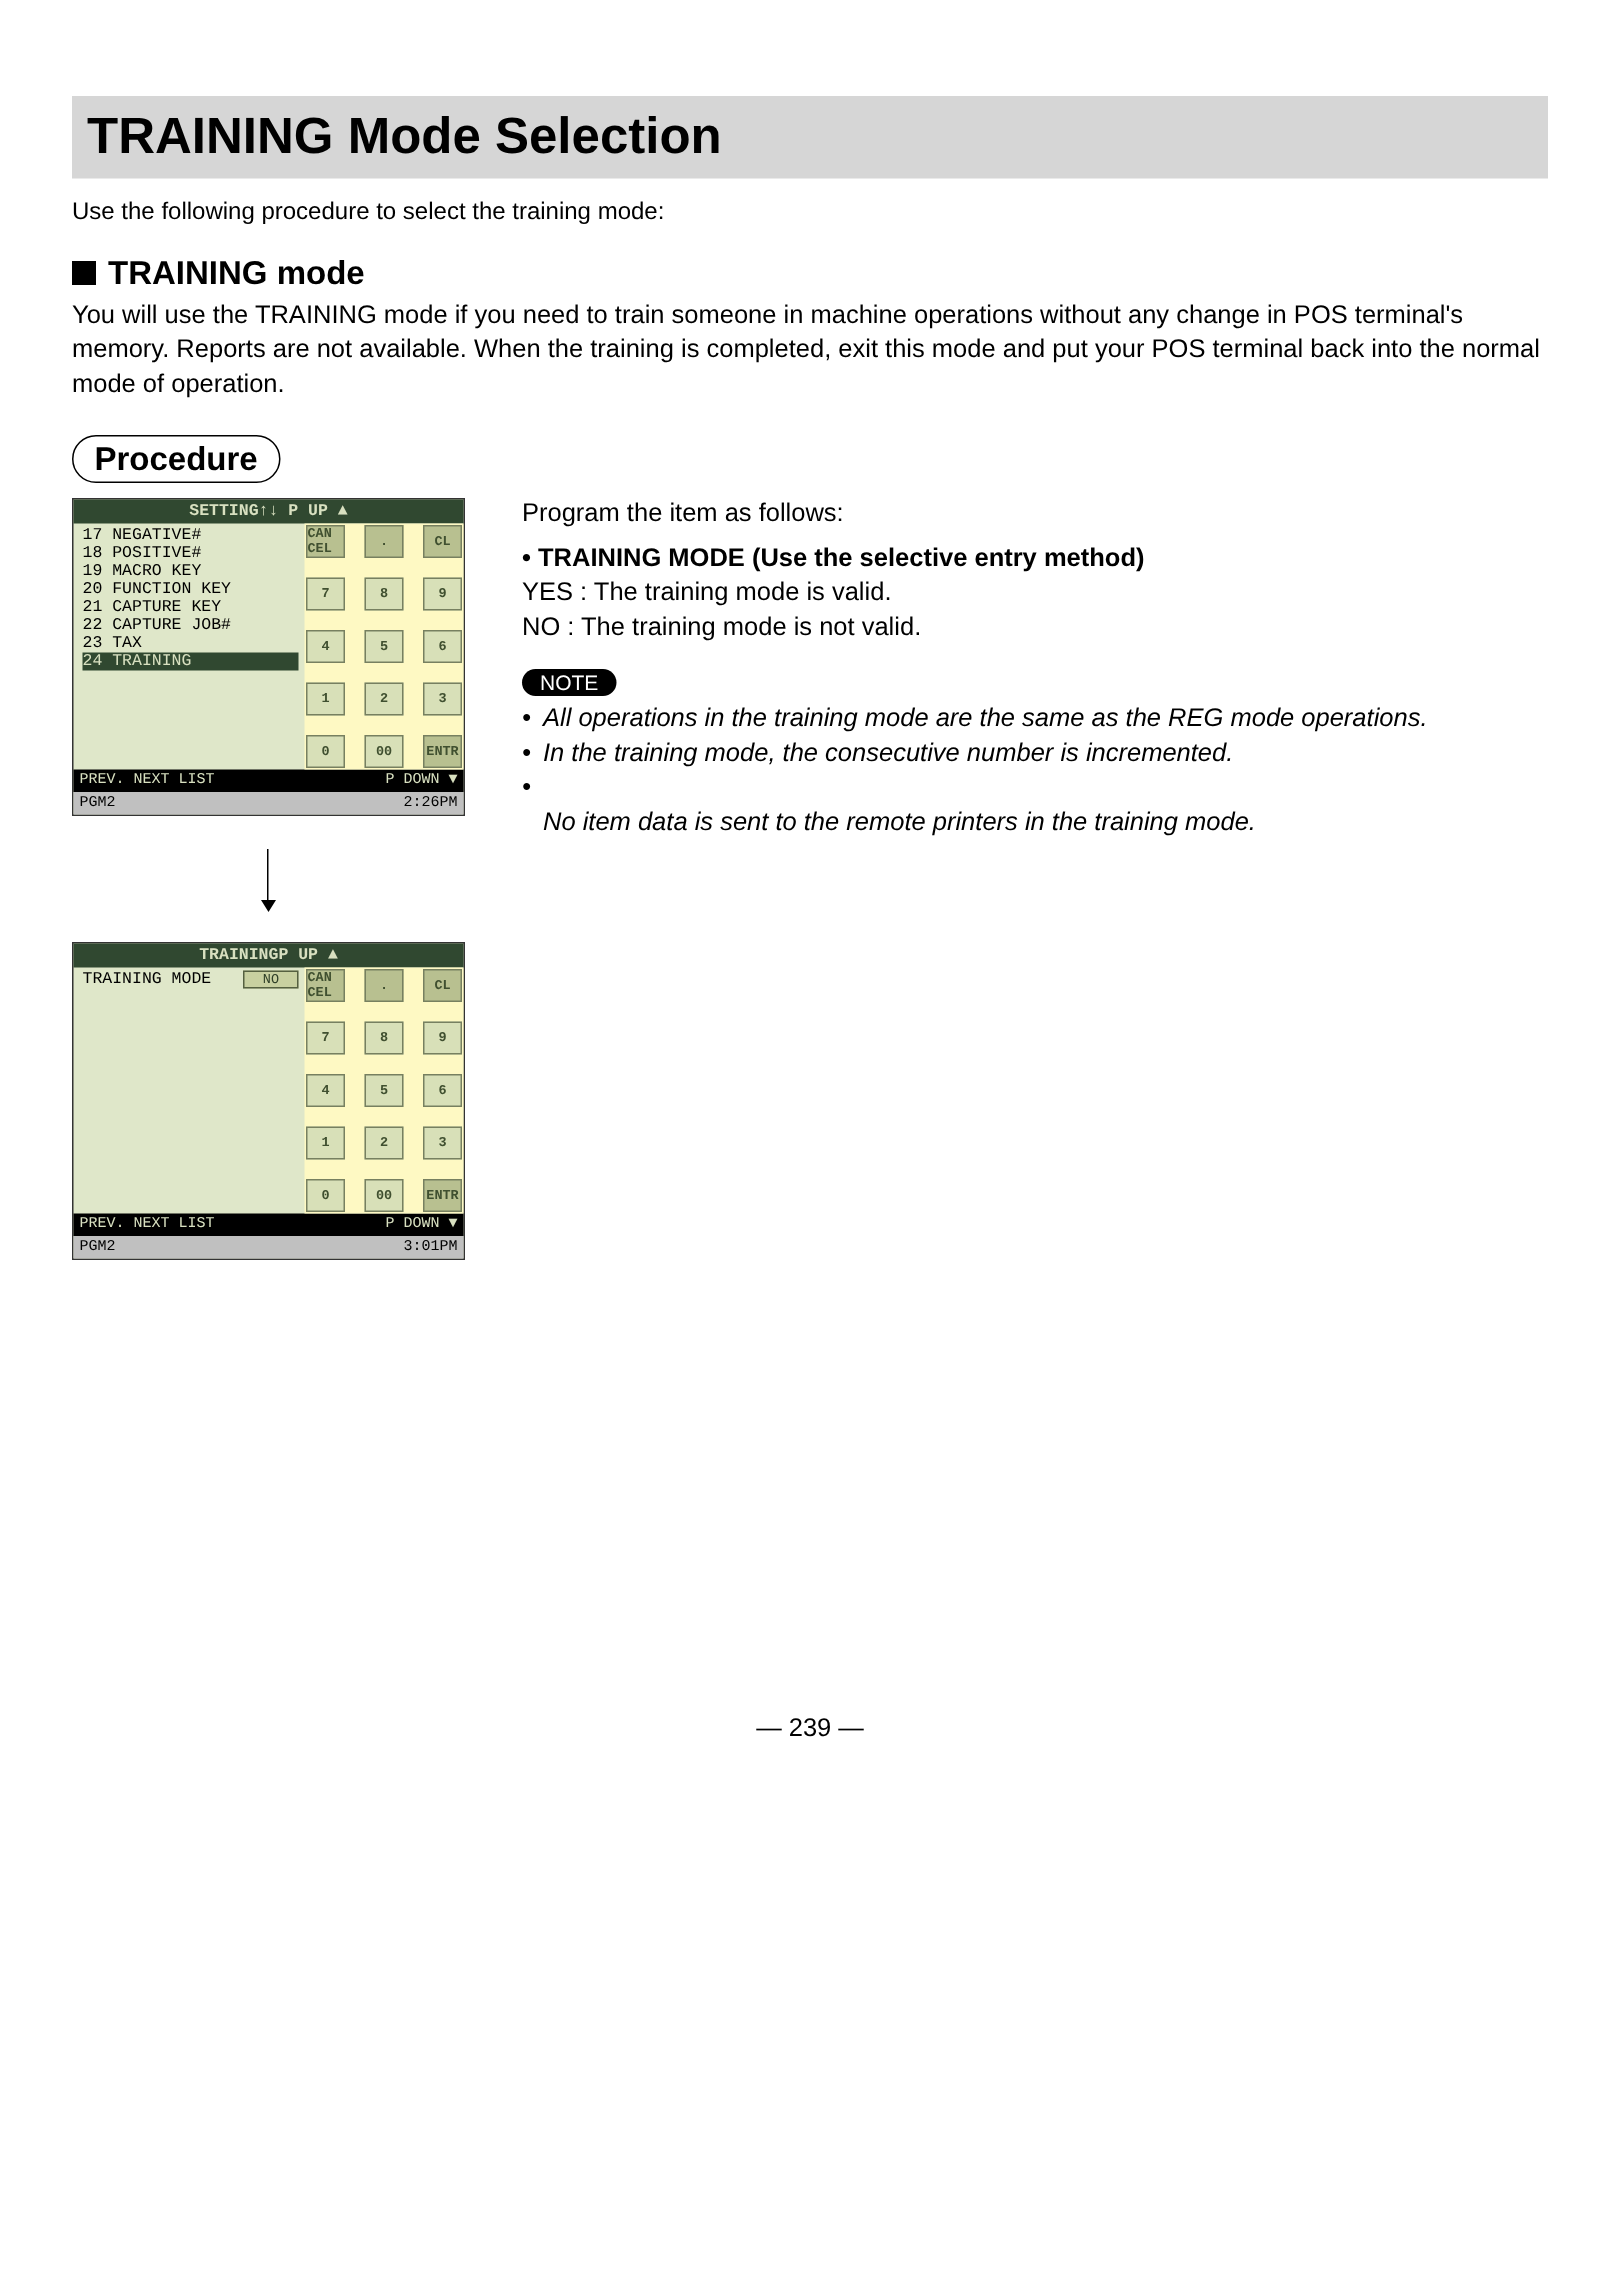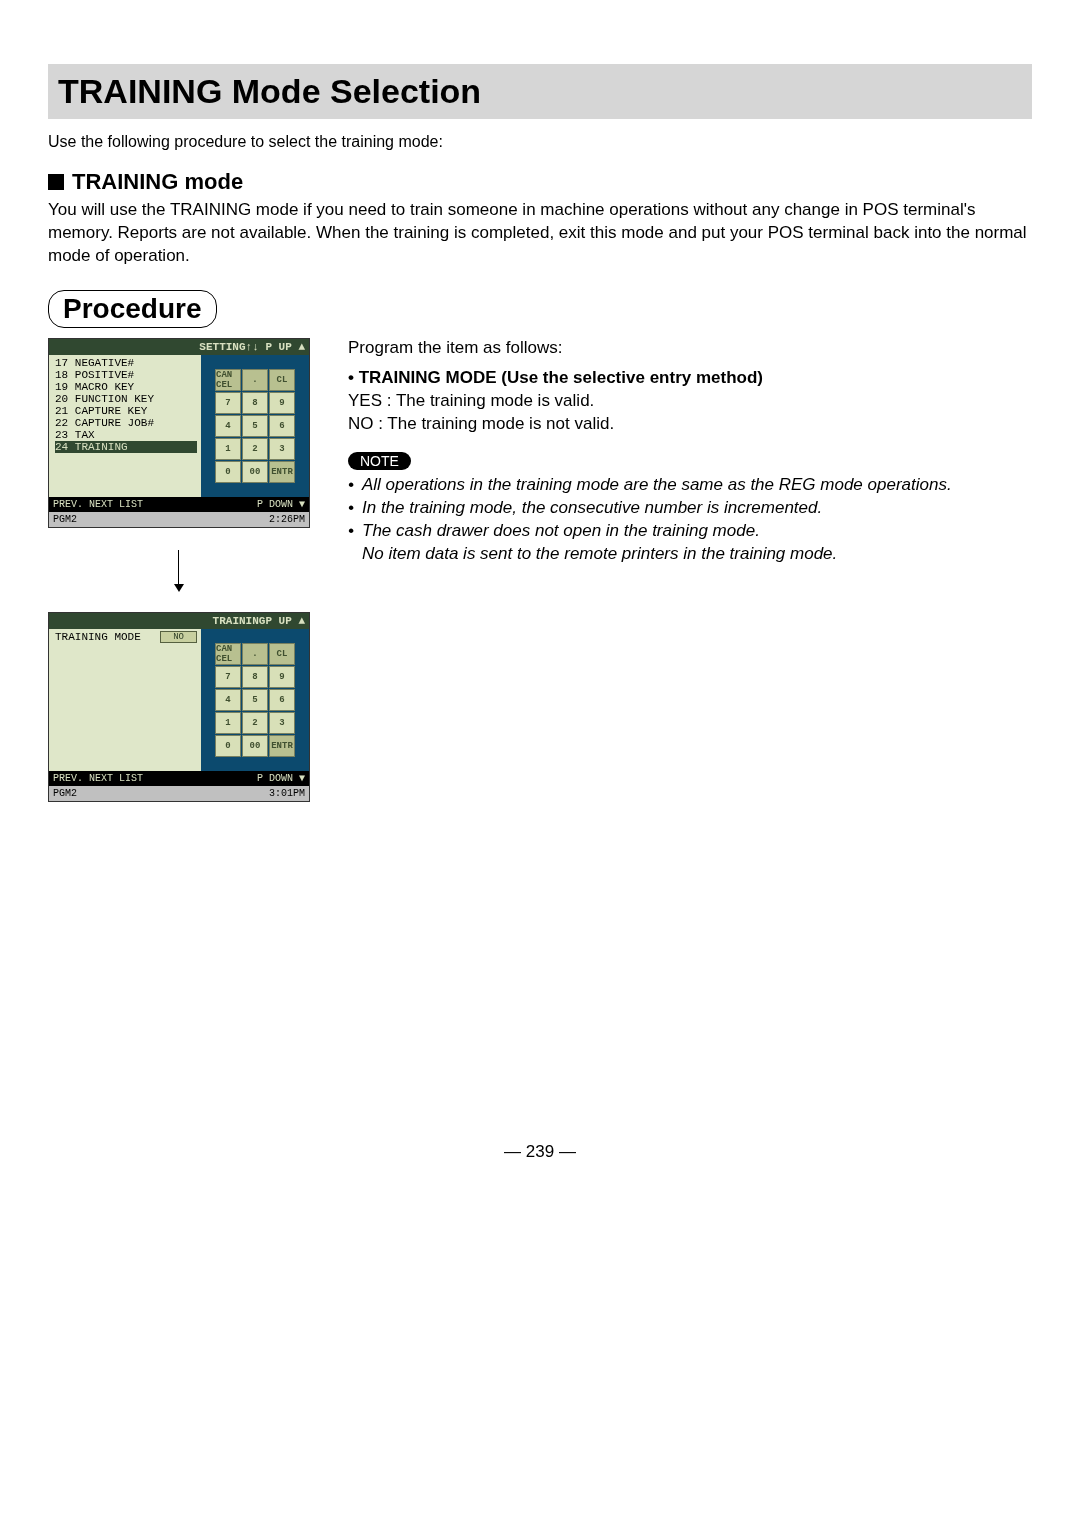--- a/index.html
+++ b/index.html
@@ -4,31 +4,31 @@
 <style>
   html,body{margin:0;padding:0;background:#fff;font-family:Arial,Helvetica,sans-serif;color:#000}
   .page{width:1080px;height:1190px;position:relative;box-sizing:border-box;padding:64px 48px 0 48px}
   .title-bar{background:#d6d6d6;padding:8px 10px;margin-bottom:14px}
   .title-bar h1{margin:0;font-size:34px;font-weight:bold;font-family:Arial,Helvetica,sans-serif}
   .intro{font-size:16px;margin:8px 0 18px 0}
   .sec-head{display:flex;align-items:center;gap:8px;margin:12px 0 4px 0}
   .blk{width:16px;height:16px;background:#000;display:inline-block}
   .sec-head h2{margin:0;font-size:22px;font-weight:bold}
   .para{font-size:17px;line-height:1.35;margin:0 0 16px 0}
-  .proc-pill{display:inline-block;border:1px solid #000;border-radius:16px;padding:2px 14px;font-size:28px;font-weight:bold;margin:6px 0 10px 0}
+  .proc-pill{display:inline-block;border:1px solid #000;border-radius:16px;padding:2px 14px;font-size:22px;font-weight:bold;margin:6px 0 10px 0}
   .cols{display:flex;align-items:flex-start;gap:40px}
   .left-col{width:260px;flex:0 0 260px}
   .right-col{flex:1}
   .screen{width:260px;border:1px solid #333;background:#dfe7c9;font-family:"Courier New",monospace;font-size:11px;position:relative}
-  .screen .hdr{background:#304830;color:#d8e0c0;display:flex;justify-content:flex-end;padding:2px 4px;font-weight:bold}
+  .screen .hdr{background:#304830;color:#d8e0c0;display:flex;justify-content:center;padding:2px 4px;font-weight:bold}
   .screen .body{display:flex}
   .screen .list{flex:1;padding:2px 4px 2px 6px;min-height:98px}
   .screen .list .itm{white-space:pre}
   .screen .list .sel{background:#304830;color:#d8e0c0}
-  .keypad{display:grid;grid-template-columns:repeat(3,26px);grid-template-rows:repeat(5,22px);gap:1px;padding:14px;background:#0c4a6e}
+  .keypad{display:grid;grid-template-columns:repeat(3,26px);grid-template-rows:repeat(5,22px);gap:13px;padding:1px;background:#fef9c3}
   .key{background:#d8e0b8;border:1px solid #778060;display:flex;align-items:center;justify-content:center;font-size:9px;color:#405030;font-weight:bold}
   .key.dark{background:#b8c090}
   .ftr{background:#000000;color:#d8e0c0;display:flex;gap:6px;padding:2px 4px;font-size:10px}
   .ftr span{flex:0 0 auto}
   .ftr .spacer{flex:1}
   .statusbar{background:#c0c0c0;color:#000;font-size:10px;display:flex;justify-content:space-between;padding:2px 4px}
   .tagbox{display:inline-block;background:#c8d0a0;border:1px solid #556040;color:#304028;font-size:9px;padding:0 12px;margin-left:4px}
   .arrow-down{width:1px;height:40px;background:#000;margin:22px auto 6px auto;position:relative}
   .arrow-down::after{content:"";position:absolute;bottom:-2px;left:-4px;border-left:5px solid transparent;border-right:5px solid transparent;border-top:8px solid #000}
   .right-col p{font-size:17px;margin:0 0 10px 0}
@@ -167,21 +167,20 @@
           <div class="ni">
             <div class="b">•</div>
             <div>All operations in the training mode are the same as the REG mode operations.</div>
           </div>
           <div class="ni">
             <div class="b">•</div>
             <div>In the training mode, the consecutive number is incremented.</div>
           </div>
           <div class="ni">
             <div class="b">•</div>
-            <div>The cash drawer does not open in the training mode.</div>
           </div>
           <div class="ni">
             <div class="b"></div>
             <div>No item data is sent to the remote printers in the training mode.</div>
           </div>
         </div>
     </div>
   </div>
 
   <div class="page-num">— 239 —</div>

